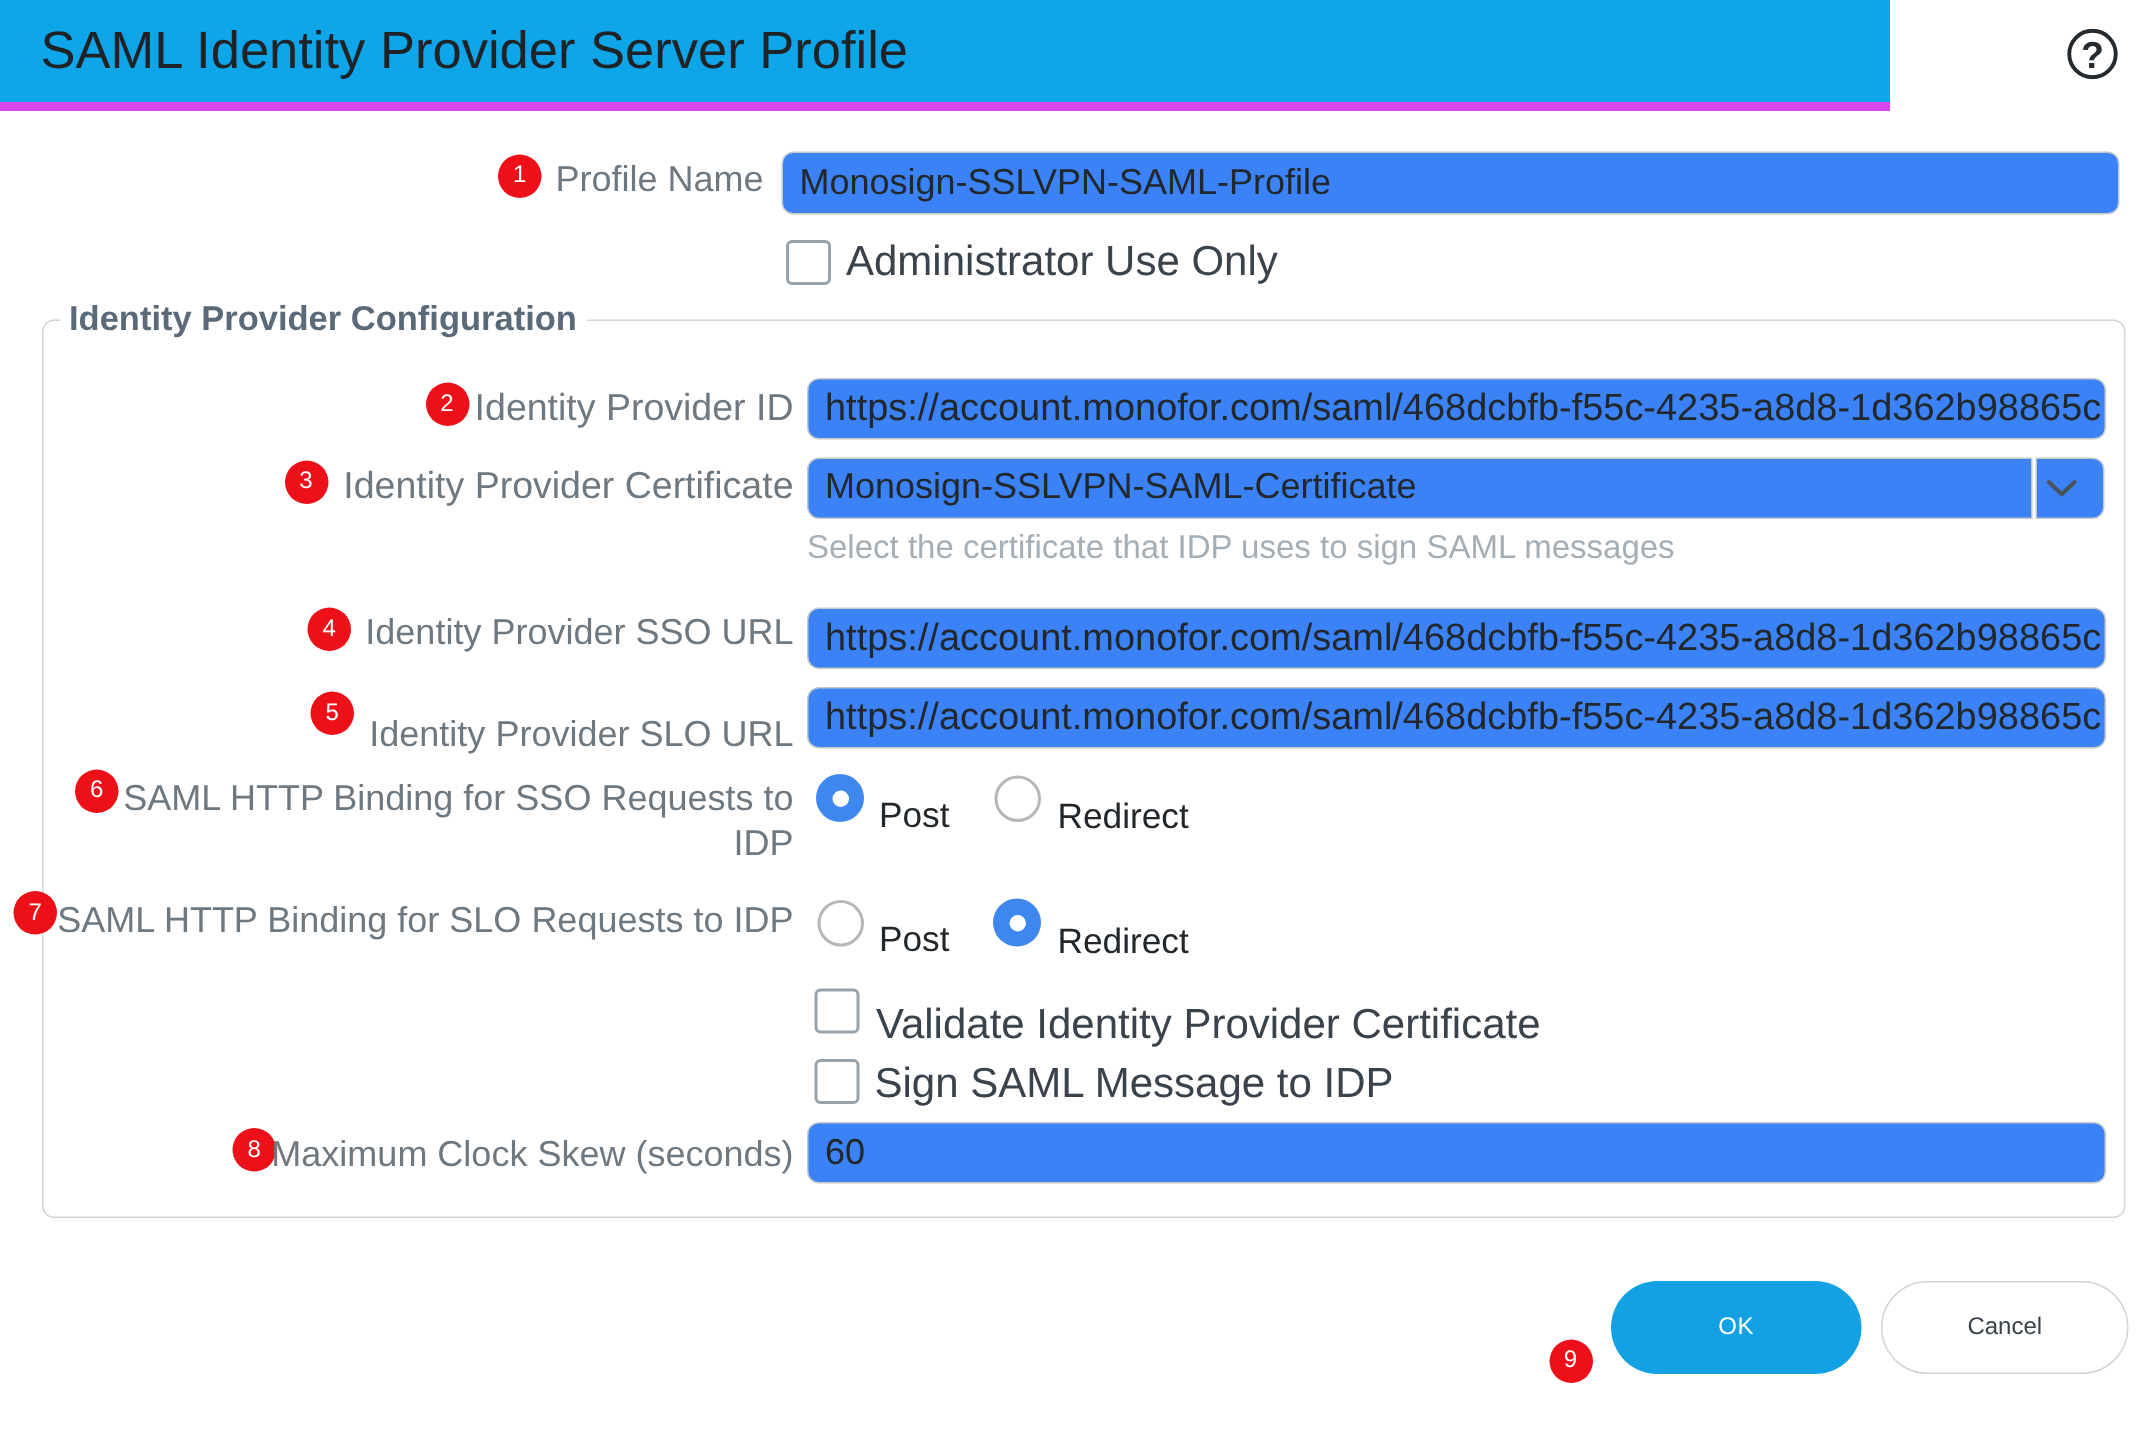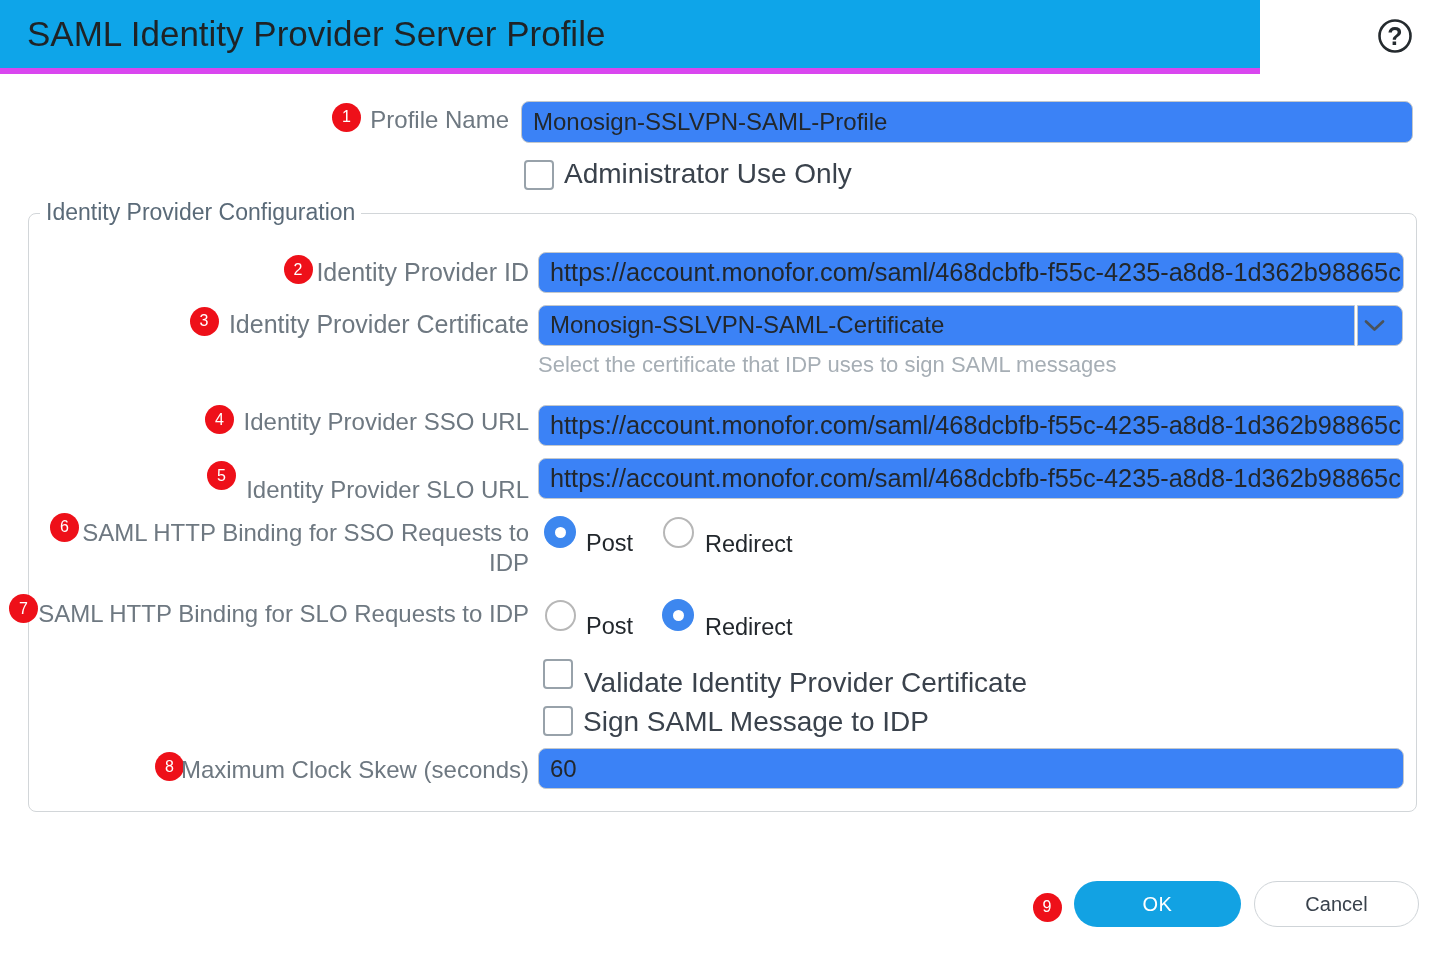--- a/index.html
+++ b/index.html
@@ -11,23 +11,23 @@
 .lbl { position:absolute; right:907px; color:#6e7881; font-size:24px; text-align:right; white-space:nowrap; }
 .inp { position:absolute; left:538px; width:866px; height:41px; border:1.5px solid #c3c8cc; border-radius:8px; background:#3b82f6; font-size:24px; color:#22272c; display:flex; align-items:center; padding:0 11px; overflow:hidden; white-space:nowrap; }
 .urltx { font-size:25.3px; }
 .cb { position:absolute; width:30px; height:30px; border:2px solid #98a2aa; border-radius:4px; background:#fff; }
 .cblbl { position:absolute; font-size:28px; color:#3a424c; white-space:nowrap; }
 .radio-off { position:absolute; width:31px; height:31px; border-radius:50%; border:2px solid #b7b7b7; background:#fff; }
 .radio-on { position:absolute; width:32px; height:32px; border-radius:50%; background:#3d87ef; }
 .radio-on::after { content:""; position:absolute; left:10.5px; top:10.5px; width:11px; height:11px; border-radius:50%; background:#fff; }
 .rlbl { position:absolute; font-size:23.5px; color:#22272c; white-space:nowrap; }
 .fs { position:absolute; left:28px; top:213px; width:1389px; height:599px; border:1.5px solid #d2d6d9; border-radius:8px; }
-.fs-legend { position:absolute; left:40px; top:199px; background:#fff; padding:0 6px; font-weight:normal; color:#5a6a78; font-size:23px; }
+.fs-legend { position:absolute; left:40px; top:199px; background:#fff; padding:0 6px; font-weight:bold; color:#5a6a78; font-size:23px; }
 .hint { position:absolute; left:538px; top:352px; color:#a6aeb5; font-size:22px; }
-.btn { position:absolute; top:881px; height:46px; border-radius:31px; display:flex; align-items:center; justify-content:center; font-size:20px; }
+.btn { position:absolute; top:854px; height:62px; border-radius:31px; display:flex; align-items:center; justify-content:center; font-size:16px; }
 .btn-ok { left:1074px; width:167px; background:#12a2e3; color:#fff; letter-spacing:0.5px; }
 .btn-cancel { left:1254px; width:165px; background:#fff; border:1.5px solid #cfd4d8; color:#39424c; }
 </style>
 </head>
 <body>
 <div class="header">
   <div class="title">SAML Identity Provider Server Profile</div>
   <svg class="abs" style="left:1378px; top:19px;" width="34" height="34" viewBox="0 0 34 34">
     <circle cx="17" cy="17" r="15.5" fill="none" stroke="#242a2e" stroke-width="2.6"></circle>
     <text x="17" y="26" text-anchor="middle" font-size="25" font-weight="bold" fill="#242a2e" font-family="Liberation Sans">?</text>

